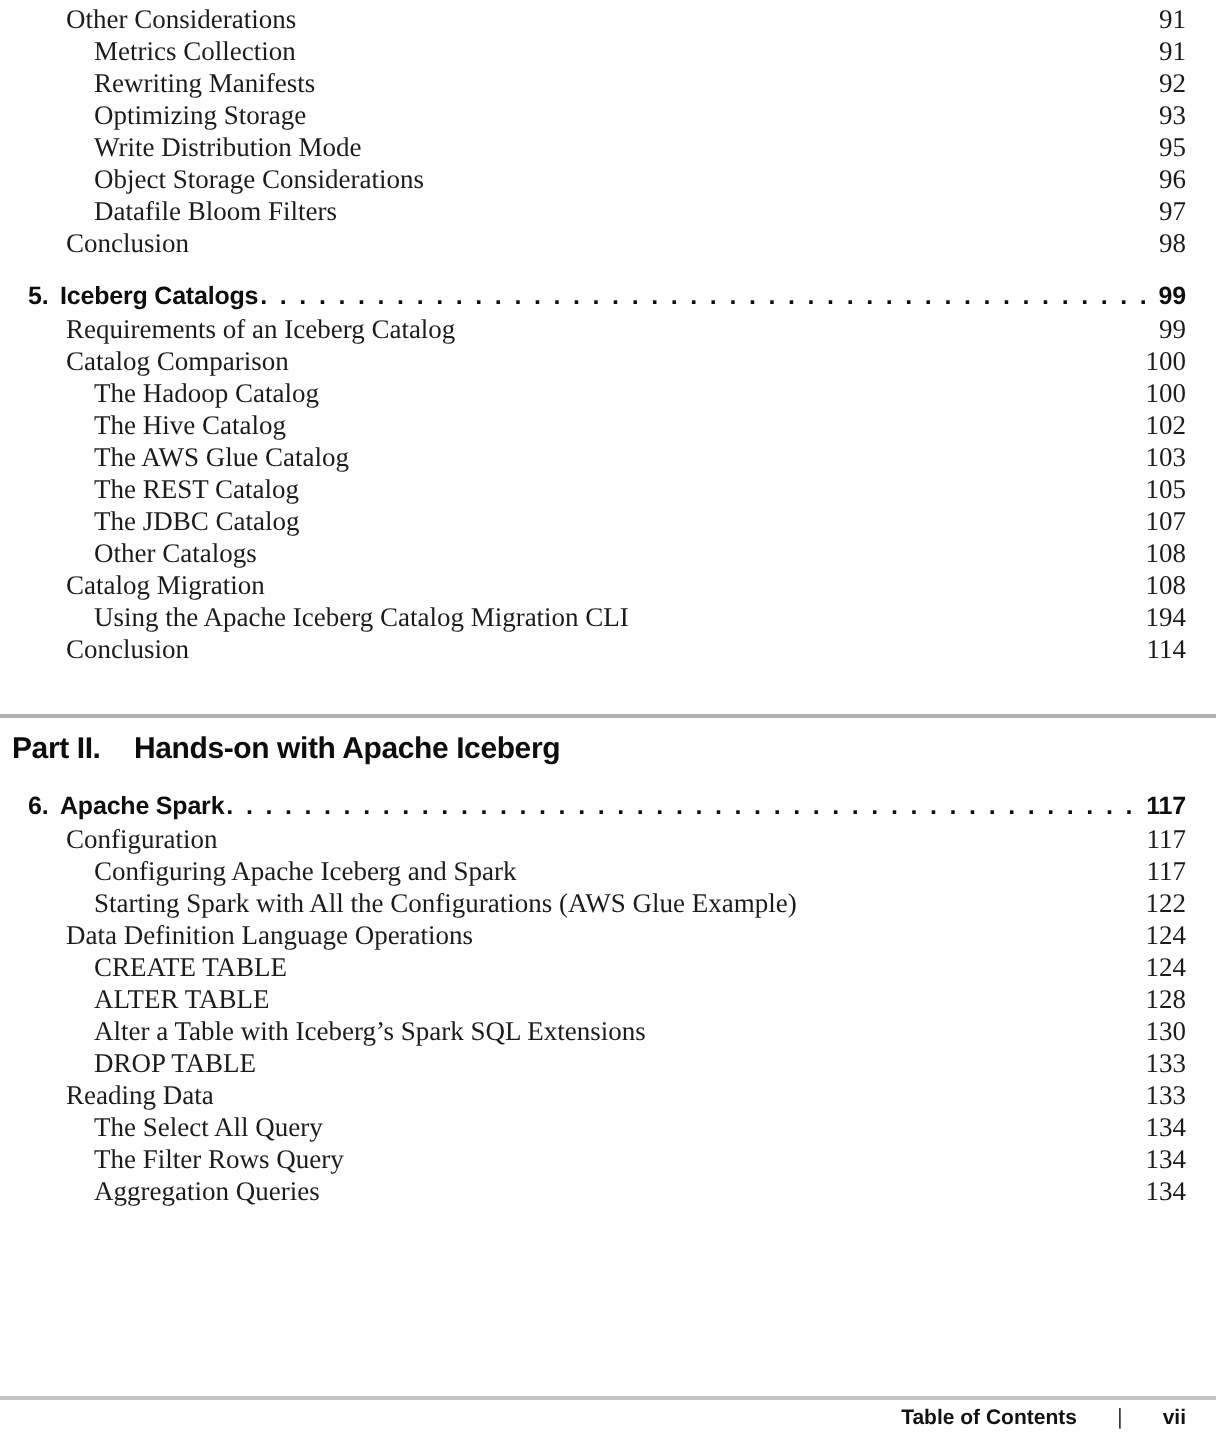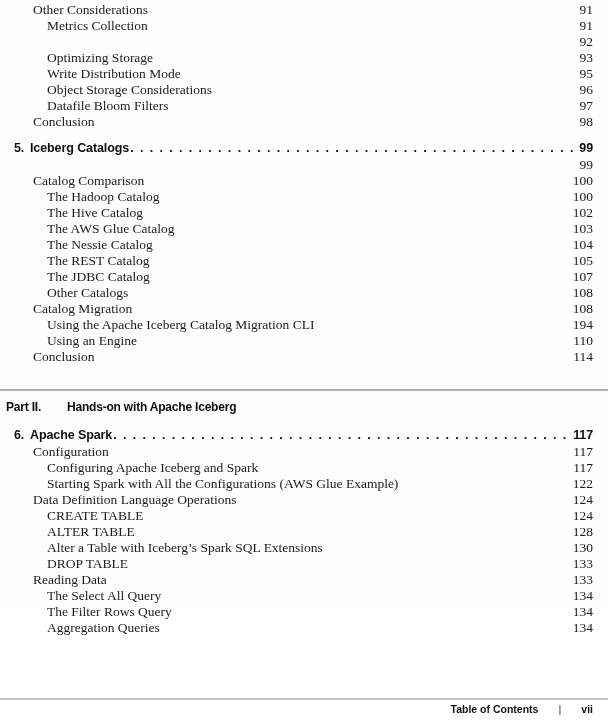--- a/index.html
+++ b/index.html
@@ -63,21 +63,21 @@
     background:#b3b3b3;
     margin:24px -15px 0 -14px;
   }
   .part-heading {
     margin-top:6px;
     margin-left:-8px;
     height:20px;
     line-height:20px;
     font-family:"Liberation Sans", sans-serif;
     font-weight:700;
-    font-size:12px;
+    font-size:15px;
     letter-spacing:-0.2px;
     color:#0d0d0d;
     white-space:nowrap;
   }
   .part-heading .part-label {
     display:inline-block;
     width:61px;
   }
   
   .footer {
@@ -114,20 +114,21 @@
           <span class="title">Other Considerations</span>
           <span class="spacer"></span>
           <span class="page-num">91</span>
         </div>
         <div class="row lvl2">
           <span class="title">Metrics Collection</span>
           <span class="spacer"></span>
           <span class="page-num">91</span>
         </div>
         <div class="row lvl2">
+          <span class="title">Rewriting Manifests</span>
           <span class="spacer"></span>
           <span class="page-num">92</span>
         </div>
         <div class="row lvl2">
           <span class="title">Optimizing Storage</span>
           <span class="spacer"></span>
           <span class="page-num">93</span>
         </div>
         <div class="row lvl2">
           <span class="title">Write Distribution Mode</span>
@@ -151,20 +152,21 @@
         </div>
       </div>
       <div class="block block-chapter">
         <div class="row chapter-row">
           <span class="ch-num">5.</span>
           <span class="title">Iceberg Catalogs</span>
           <span class="leader"></span>
           <span class="page-num">99</span>
         </div>
         <div class="row lvl1">
+          <span class="title">Requirements of an Iceberg Catalog</span>
           <span class="spacer"></span>
           <span class="page-num">99</span>
         </div>
         <div class="row lvl1">
           <span class="title">Catalog Comparison</span>
           <span class="spacer"></span>
           <span class="page-num">100</span>
         </div>
         <div class="row lvl2">
           <span class="title">The Hadoop Catalog</span>
@@ -175,25 +177,20 @@
           <span class="title">The Hive Catalog</span>
           <span class="spacer"></span>
           <span class="page-num">102</span>
         </div>
         <div class="row lvl2">
           <span class="title">The AWS Glue Catalog</span>
           <span class="spacer"></span>
           <span class="page-num">103</span>
         </div>
         <div class="row lvl2">
-          <span class="title">The Nessie Catalog</span>
-          <span class="spacer"></span>
-          <span class="page-num">104</span>
-        </div>
-        <div class="row lvl2">
           <span class="title">The REST Catalog</span>
           <span class="spacer"></span>
           <span class="page-num">105</span>
         </div>
         <div class="row lvl2">
           <span class="title">The JDBC Catalog</span>
           <span class="spacer"></span>
           <span class="page-num">107</span>
         </div>
         <div class="row lvl2">
@@ -203,25 +200,20 @@
         </div>
         <div class="row lvl1">
           <span class="title">Catalog Migration</span>
           <span class="spacer"></span>
           <span class="page-num">108</span>
         </div>
         <div class="row lvl2">
           <span class="title">Using the Apache Iceberg Catalog Migration CLI</span>
           <span class="spacer"></span>
           <span class="page-num">194</span>
-        </div>
-        <div class="row lvl2">
-          <span class="title">Using an Engine</span>
-          <span class="spacer"></span>
-          <span class="page-num">110</span>
         </div>
         <div class="row lvl1">
           <span class="title">Conclusion</span>
           <span class="spacer"></span>
           <span class="page-num">114</span>
         </div>
       </div>
       <div class="block block-part">
         <div class="part-rule"></div>
         <div class="part-heading"><span class="part-label">Part II.</span><span class="part-title">Hands-on with Apache Iceberg</span></div>

